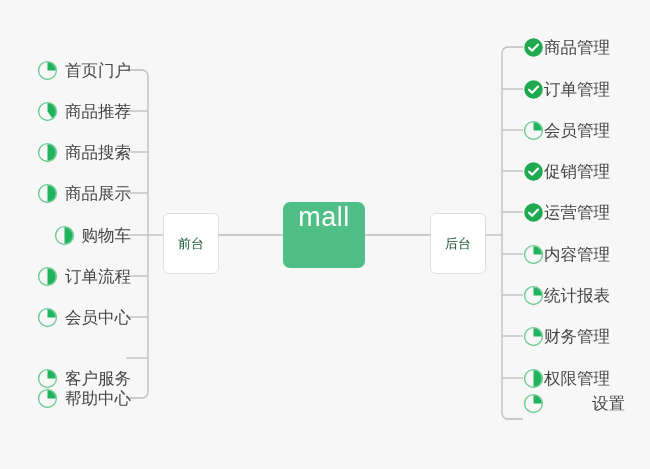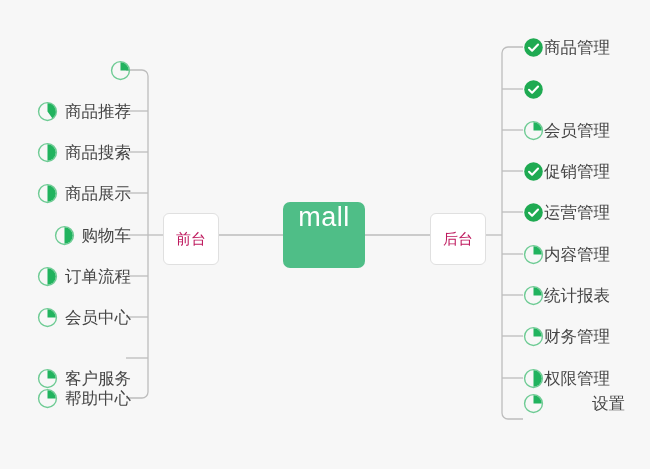--- a/index.html
+++ b/index.html
@@ -41,29 +41,29 @@
     color: #ffffff;
     font-size: 27px;
     letter-spacing: 0.5px;
     z-index: 3;
   }
 
   
   .branch-box {
     position: absolute;
     width: 56px;
-    height: 52px;
+    height: 61px;
     background: #ffffff;
     border: 1px solid #e0e0e0;
     border-radius: 6px;
     display: flex;
     align-items: center;
     justify-content: center;
-    font-size: 15px;
-    color: #be185d;
+    font-size: 13px;
+    color: #14532d;
     z-index: 3;
     box-sizing: border-box;
   }
   .branch-left  { left: 163px; top: 213px; }
   .branch-right { left: 430px; top: 213px; }
 
   
   .leaf {
     position: absolute;
     height: 26px;
@@ -140,20 +140,21 @@
   <div class="branch-box branch-right">
     <span>后台</span>
   </div>
 
   <div id="leaves-left">
       <div class="leaf leaf-left" style="top: 57px;">
         <svg viewBox="0 0 24 24" class="leaf-icon">
           <circle cx="12" cy="12" r="10.2" fill="none" stroke="#6ecb94" stroke-width="1.6"></circle>
           <path d="M 12 12 L 12 2.5999999999999996 A 9.4 9.4 0 0 1 21.4 12 Z" fill="#21b35e"></path>
         </svg>
+        <span class="leaf-label">首页门户</span>
       </div>
       <div class="leaf leaf-left" style="top: 98px;">
         <svg viewBox="0 0 24 24" class="leaf-icon">
           <circle cx="12" cy="12" r="10.2" fill="none" stroke="#6ecb94" stroke-width="1.6"></circle>
           <path d="M 12 12 L 12 2.5999999999999996 A 9.4 9.4 0 0 1 17.525181371549248 19.604759747124508 Z" fill="#21b35e"></path>
         </svg>
         <span class="leaf-label">商品推荐</span>
       </div>
       <div class="leaf leaf-left" style="top: 139px;">
         <svg viewBox="0 0 24 24" class="leaf-icon">
@@ -211,20 +212,21 @@
           <circle cx="12" cy="12" r="10.6" fill="#1faa52"></circle>
           <path d="M6.9 12.3 L10.4 15.7 L17.2 8.6" fill="none" stroke="#ffffff" stroke-width="2.4" stroke-linecap="round" stroke-linejoin="round"></path>
         </svg>
         <span class="leaf-label">商品管理</span>
       </div>
       <div class="leaf leaf-right" style="top: 76px;">
         <svg viewBox="0 0 24 24" class="leaf-icon">
           <circle cx="12" cy="12" r="10.6" fill="#1faa52"></circle>
           <path d="M6.9 12.3 L10.4 15.7 L17.2 8.6" fill="none" stroke="#ffffff" stroke-width="2.4" stroke-linecap="round" stroke-linejoin="round"></path>
         </svg>
+        <span class="leaf-label">订单管理</span>
       </div>
       <div class="leaf leaf-right" style="top: 117px;">
         <svg viewBox="0 0 24 24" class="leaf-icon">
           <circle cx="12" cy="12" r="10.2" fill="none" stroke="#6ecb94" stroke-width="1.6"></circle>
           <path d="M 12 12 L 12 2.5999999999999996 A 9.4 9.4 0 0 1 21.4 12 Z" fill="#21b35e"></path>
         </svg>
         <span class="leaf-label">会员管理</span>
       </div>
       <div class="leaf leaf-right" style="top: 158px;">
         <svg viewBox="0 0 24 24" class="leaf-icon">

